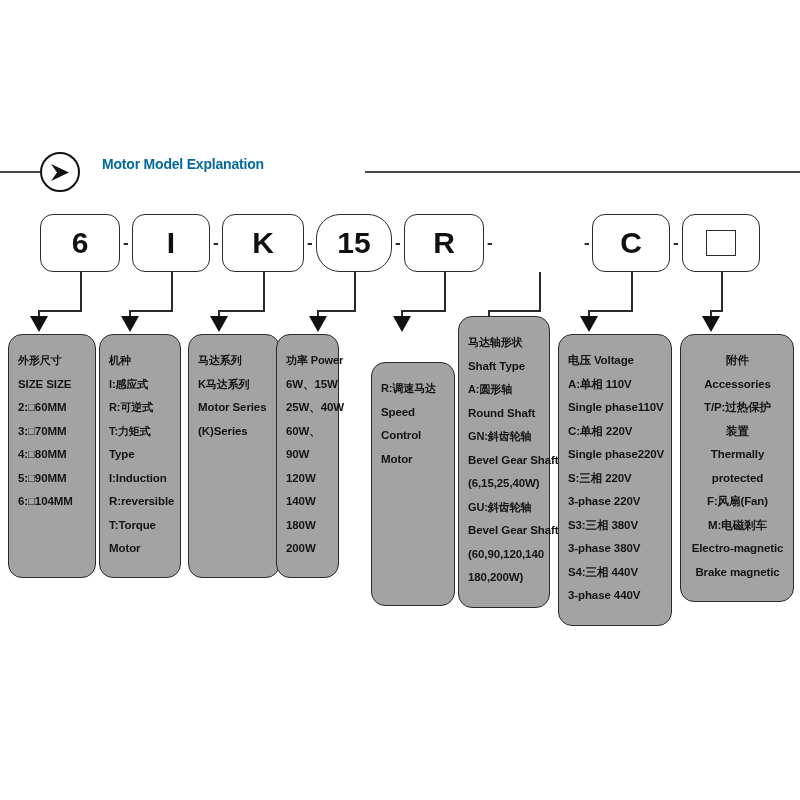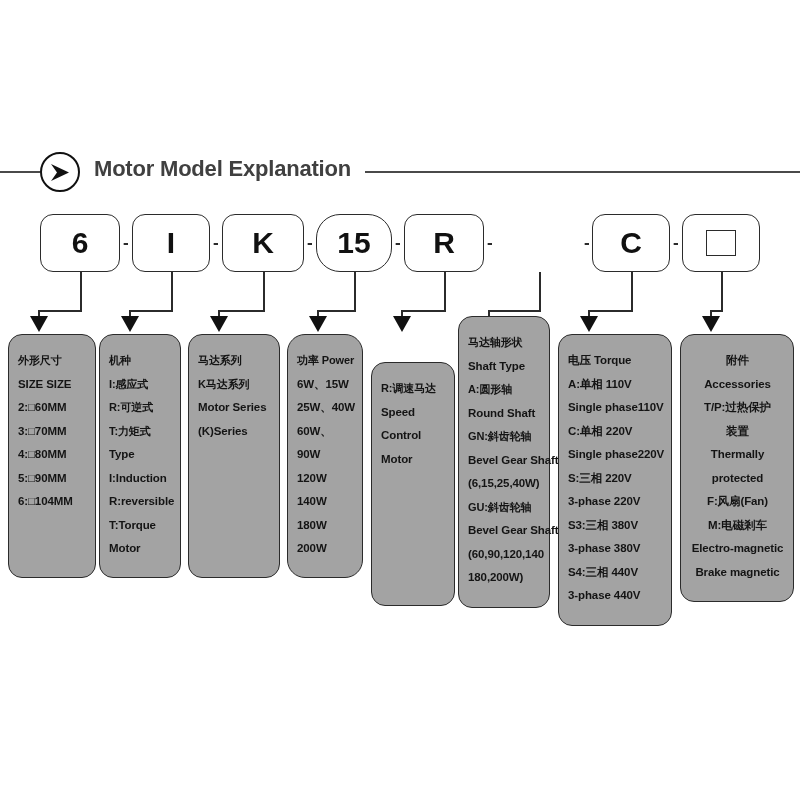--- a/index.html
+++ b/index.html
@@ -9,21 +9,21 @@
     color:#1a1a1a;overflow:hidden;position:relative;
   }
   .page{position:absolute;inset:0;}
 
   
   .header{position:absolute;left:0;top:152px;width:800px;height:40px;}
   .hdr-line-left{position:absolute;left:0;top:19px;width:40px;height:2px;background:#4a4a4a;}
   .hdr-line-right{position:absolute;left:365px;top:19px;width:435px;height:2px;background:#4a4a4a;}
   .hdr-circle{position:absolute;left:40px;top:0px;width:40px;height:40px;border:2.5px solid #111;border-radius:50%;background:#fff;box-sizing:border-box;}
   .hdr-circle svg{position:absolute;left:7px;top:8px;}
-  .hdr-title{position:absolute;left:94px;top:4px;font-size:22px;font-weight:bold;color:#404040;letter-spacing:-0.2px;white-space:nowrap;}
+  .hdr-title{position:absolute;left:102px;top:4px;font-size:14px;font-weight:bold;color:#0369a1;letter-spacing:-0.2px;white-space:nowrap;}
 
   
   .codes{position:absolute;left:0;top:214px;width:800px;height:62px;}
   .code-box{
     position:absolute;top:0;height:58px;
     border:1.6px solid #2b2b2b;border-radius:13px;background:#fff;
     box-sizing:border-box;display:flex;align-items:center;justify-content:center;
     font-size:30px;font-weight:bold;color:#111;
   }
   .code-sep{position:absolute;top:26px;font-size:17px;font-weight:bold;color:#2b2b2b;line-height:6px;}
@@ -161,21 +161,21 @@
         </div>
       </div>
       <div class="col" style="left: 188px; top: 334px; width: 92px; height: 244px;">
         <div class="inner">
           <div class="line cn">马达系列</div>
           <div class="line cn">K马达系列</div>
           <div class="line">Motor Series</div>
           <div class="line">(K)Series</div>
         </div>
       </div>
-      <div class="col" style="left: 287px; top: 334px; width: 76px; height: 244px; border-radius: 18px;">
+      <div class="col" style="left: 276px; top: 334px; width: 63px; height: 244px;">
         <div class="inner">
           <div class="line cn">功率 Power</div>
           <div class="line">6W、15W</div>
           <div class="line">25W、40W</div>
           <div class="line">60W、</div>
           <div class="line">90W</div>
           <div class="line">120W</div>
           <div class="line">140W</div>
           <div class="line">180W</div>
           <div class="line">200W</div>
@@ -199,21 +199,21 @@
           <div class="line">Bevel Gear Shaft</div>
           <div class="line">(6,15,25,40W)</div>
           <div class="line cn">GU:斜齿轮轴</div>
           <div class="line">Bevel Gear Shaft</div>
           <div class="line">(60,90,120,140</div>
           <div class="line">180,200W)</div>
         </div>
       </div>
       <div class="col wide" style="left: 558px; top: 334px; width: 114px; height: 292px;">
         <div class="inner">
-          <div class="line cn">电压 Torque</div>
+          <div class="line cn">电压 Voltage</div>
           <div class="line cn">A:单相 110V</div>
           <div class="line">Single phase110V</div>
           <div class="line cn">C:单相 220V</div>
           <div class="line">Single phase220V</div>
           <div class="line cn">S:三相 220V</div>
           <div class="line">3-phase 220V</div>
           <div class="line cn">S3:三相 380V</div>
           <div class="line">3-phase 380V</div>
           <div class="line cn">S4:三相 440V</div>
           <div class="line">3-phase 440V</div>

